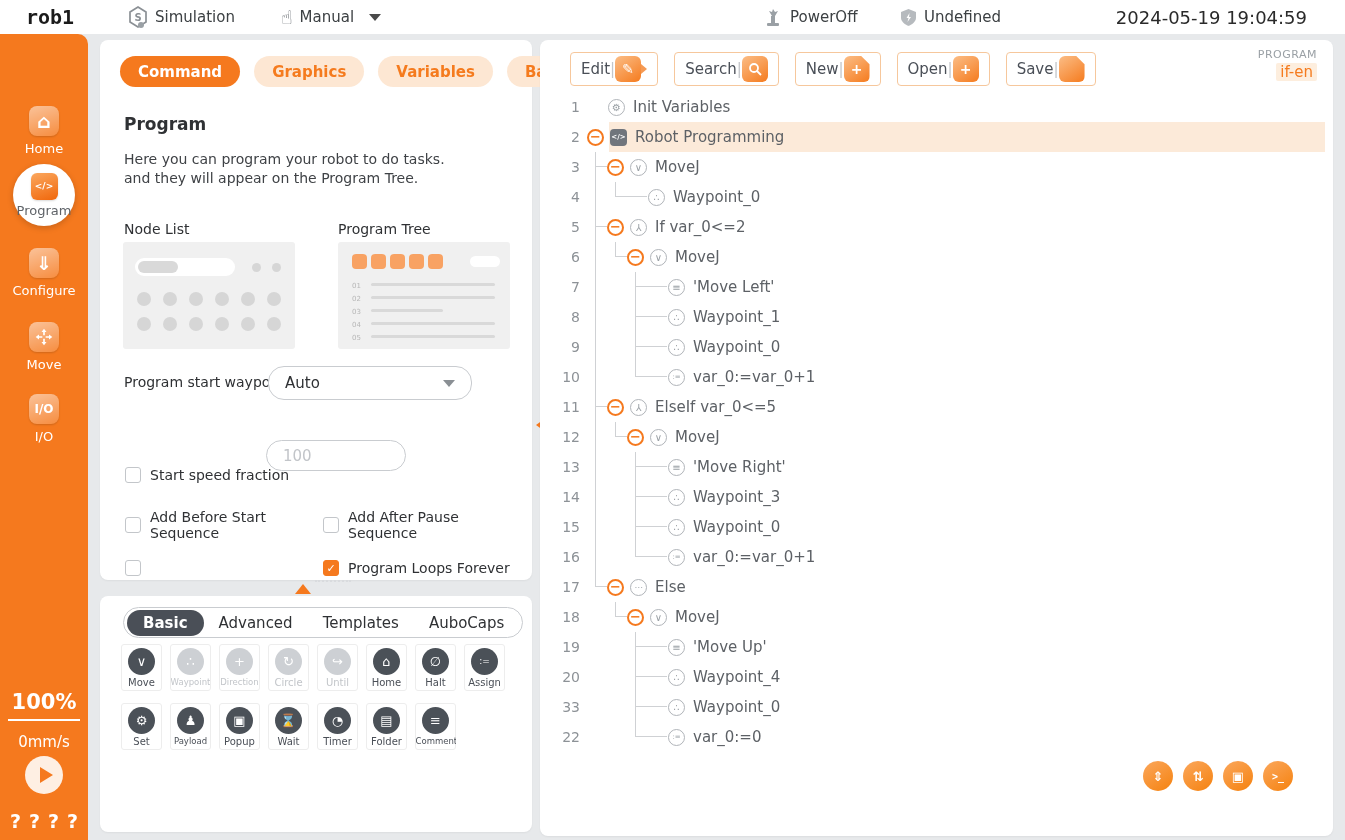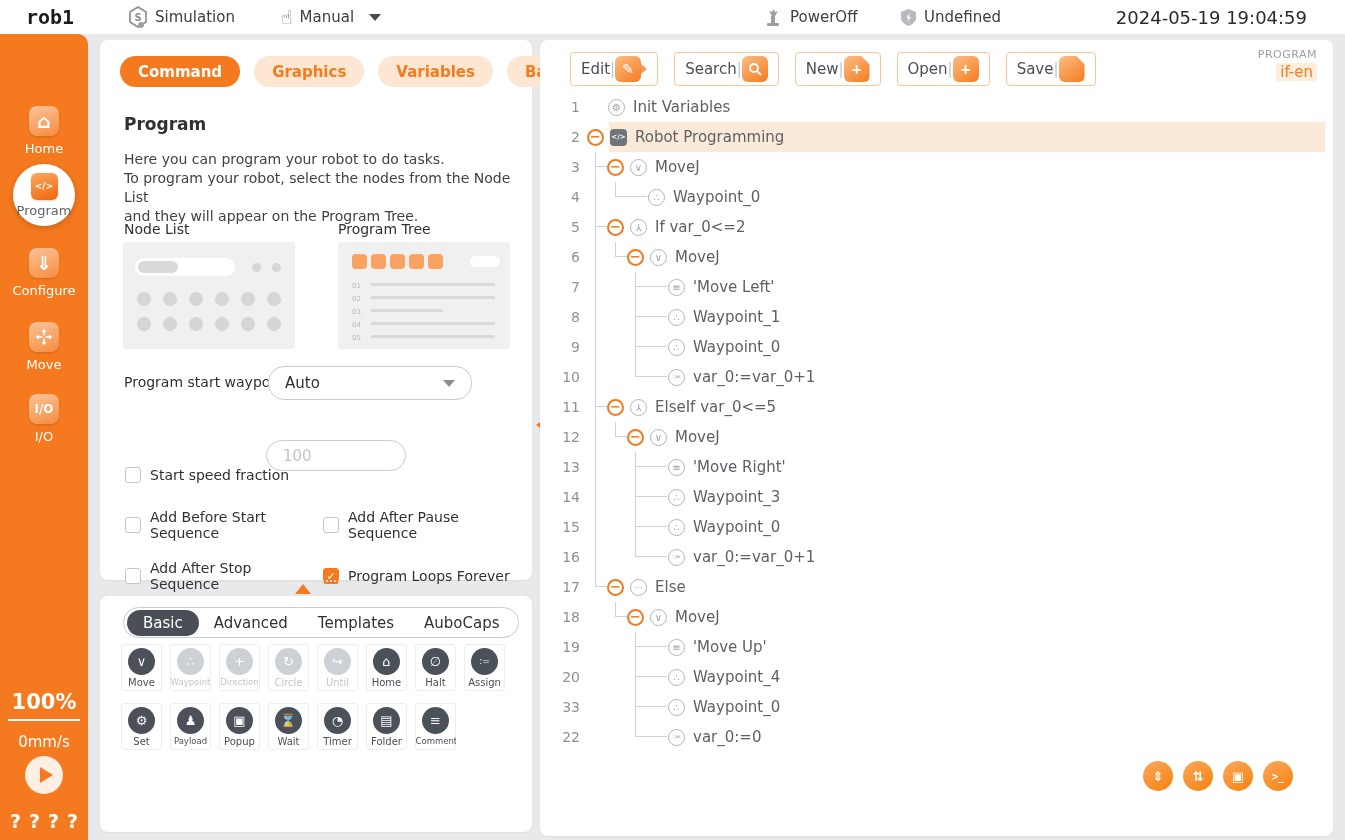--- a/index.html
+++ b/index.html
@@ -71,21 +71,21 @@
   .speed-row{position:absolute;left:25px;top:427px;display:flex;align-items:center;}
   .speed-input{position:absolute;left:166px;top:400px;width:140px;height:31px;border:1px solid #c9ccd0;border-radius:16px;
     padding:0 16px;font-size:15px;color:#333;outline:none;font-family:inherit;}
   .speed-input::placeholder{color:#c2c5c9;}
   .opt-grid{position:absolute;left:25px;top:469px;display:grid;grid-template-columns:198px 200px;row-gap:19px;}
 
   
   .node-tabs{position:absolute;left:23px;top:11px;height:31px;border:1px solid #c9ccd0;border-radius:17px;
     display:inline-flex;align-items:center;padding:0 3px;background:#fff;}
   .ntab{padding:0 15px;font-size:15px;color:#2f3134;height:26px;display:flex;align-items:center;}
-  .ntab.active{background:#4a4f57;color:#fff;border-radius:14px;padding:0 16px;font-weight:normal;}
+  .ntab.active{background:#4a4f57;color:#fff;border-radius:14px;padding:0 16px;font-weight:bold;}
   .node-grid{position:absolute;left:21px;top:48px;display:grid;grid-template-columns:repeat(8,41px);gap:12px 8px;}
   .node-cell{width:41px;height:47px;border:1px solid #ededed;border-radius:3px;display:flex;flex-direction:column;
     align-items:center;justify-content:center;gap:2px;background:#fff;}
   .node-circ{width:27px;height:27px;border-radius:50%;background:#4b5158;color:#fff;display:flex;align-items:center;justify-content:center;font-size:13px;}
   .node-lbl{font-size:10px;color:#4a4f57;max-width:40px;overflow:hidden;white-space:nowrap;}
   .node-cell.disabled .node-circ{background:#cdd0d4;}
   .node-cell.disabled .node-lbl{color:#c2c5c9;}
 
   
   .prog-toolbar{position:absolute;left:30px;top:12px;display:flex;gap:16px;}
@@ -221,21 +221,20 @@
 <div class="card card-cmd">
   <div class="cmd-tabs" id="cmd-tabs">
       <div class="pill-tab active">Command</div>
       <div class="pill-tab">Graphics</div>
       <div class="pill-tab">Variables</div>
       <div class="pill-tab">Backtrace</div>
     </div>
   <div class="cmd-title">Program</div>
   <div class="cmd-desc">
     <div>Here you can program your robot to do tasks.</div>
-    <div>To program your robot, select the nodes from the Node List</div>
     <div>and they will appear on the Program Tree.</div>
   </div>
   <div class="prev-label" style="left:24px">Node List</div>
   <div class="prev-label" style="left:238px">Program Tree</div>
 
   <div class="prev-box" style="left:23px">
     <div class="nl-pill">
         <div class="nl-pill-inner"></div>
       </div>
     <div class="nl-dot" style="right:34px"></div>
@@ -290,21 +289,20 @@
       <label class="cb">
         <span class="cb-box"></span>
         <span>Add Before Start Sequence</span>
       </label>
       <label class="cb">
         <span class="cb-box"></span>
         <span>Add After Pause Sequence</span>
       </label>
       <label class="cb">
         <span class="cb-box"></span>
-        <span>Add After Stop Sequence</span>
       </label>
       <label class="cb">
         <span class="cb-box checked">✓</span>
         <span>Program Loops Forever</span>
       </label>
       <label class="cb">
         <span class="cb-box"></span>
         <span>Add Before Resume Sequence</span>
       </label>
     </div>

